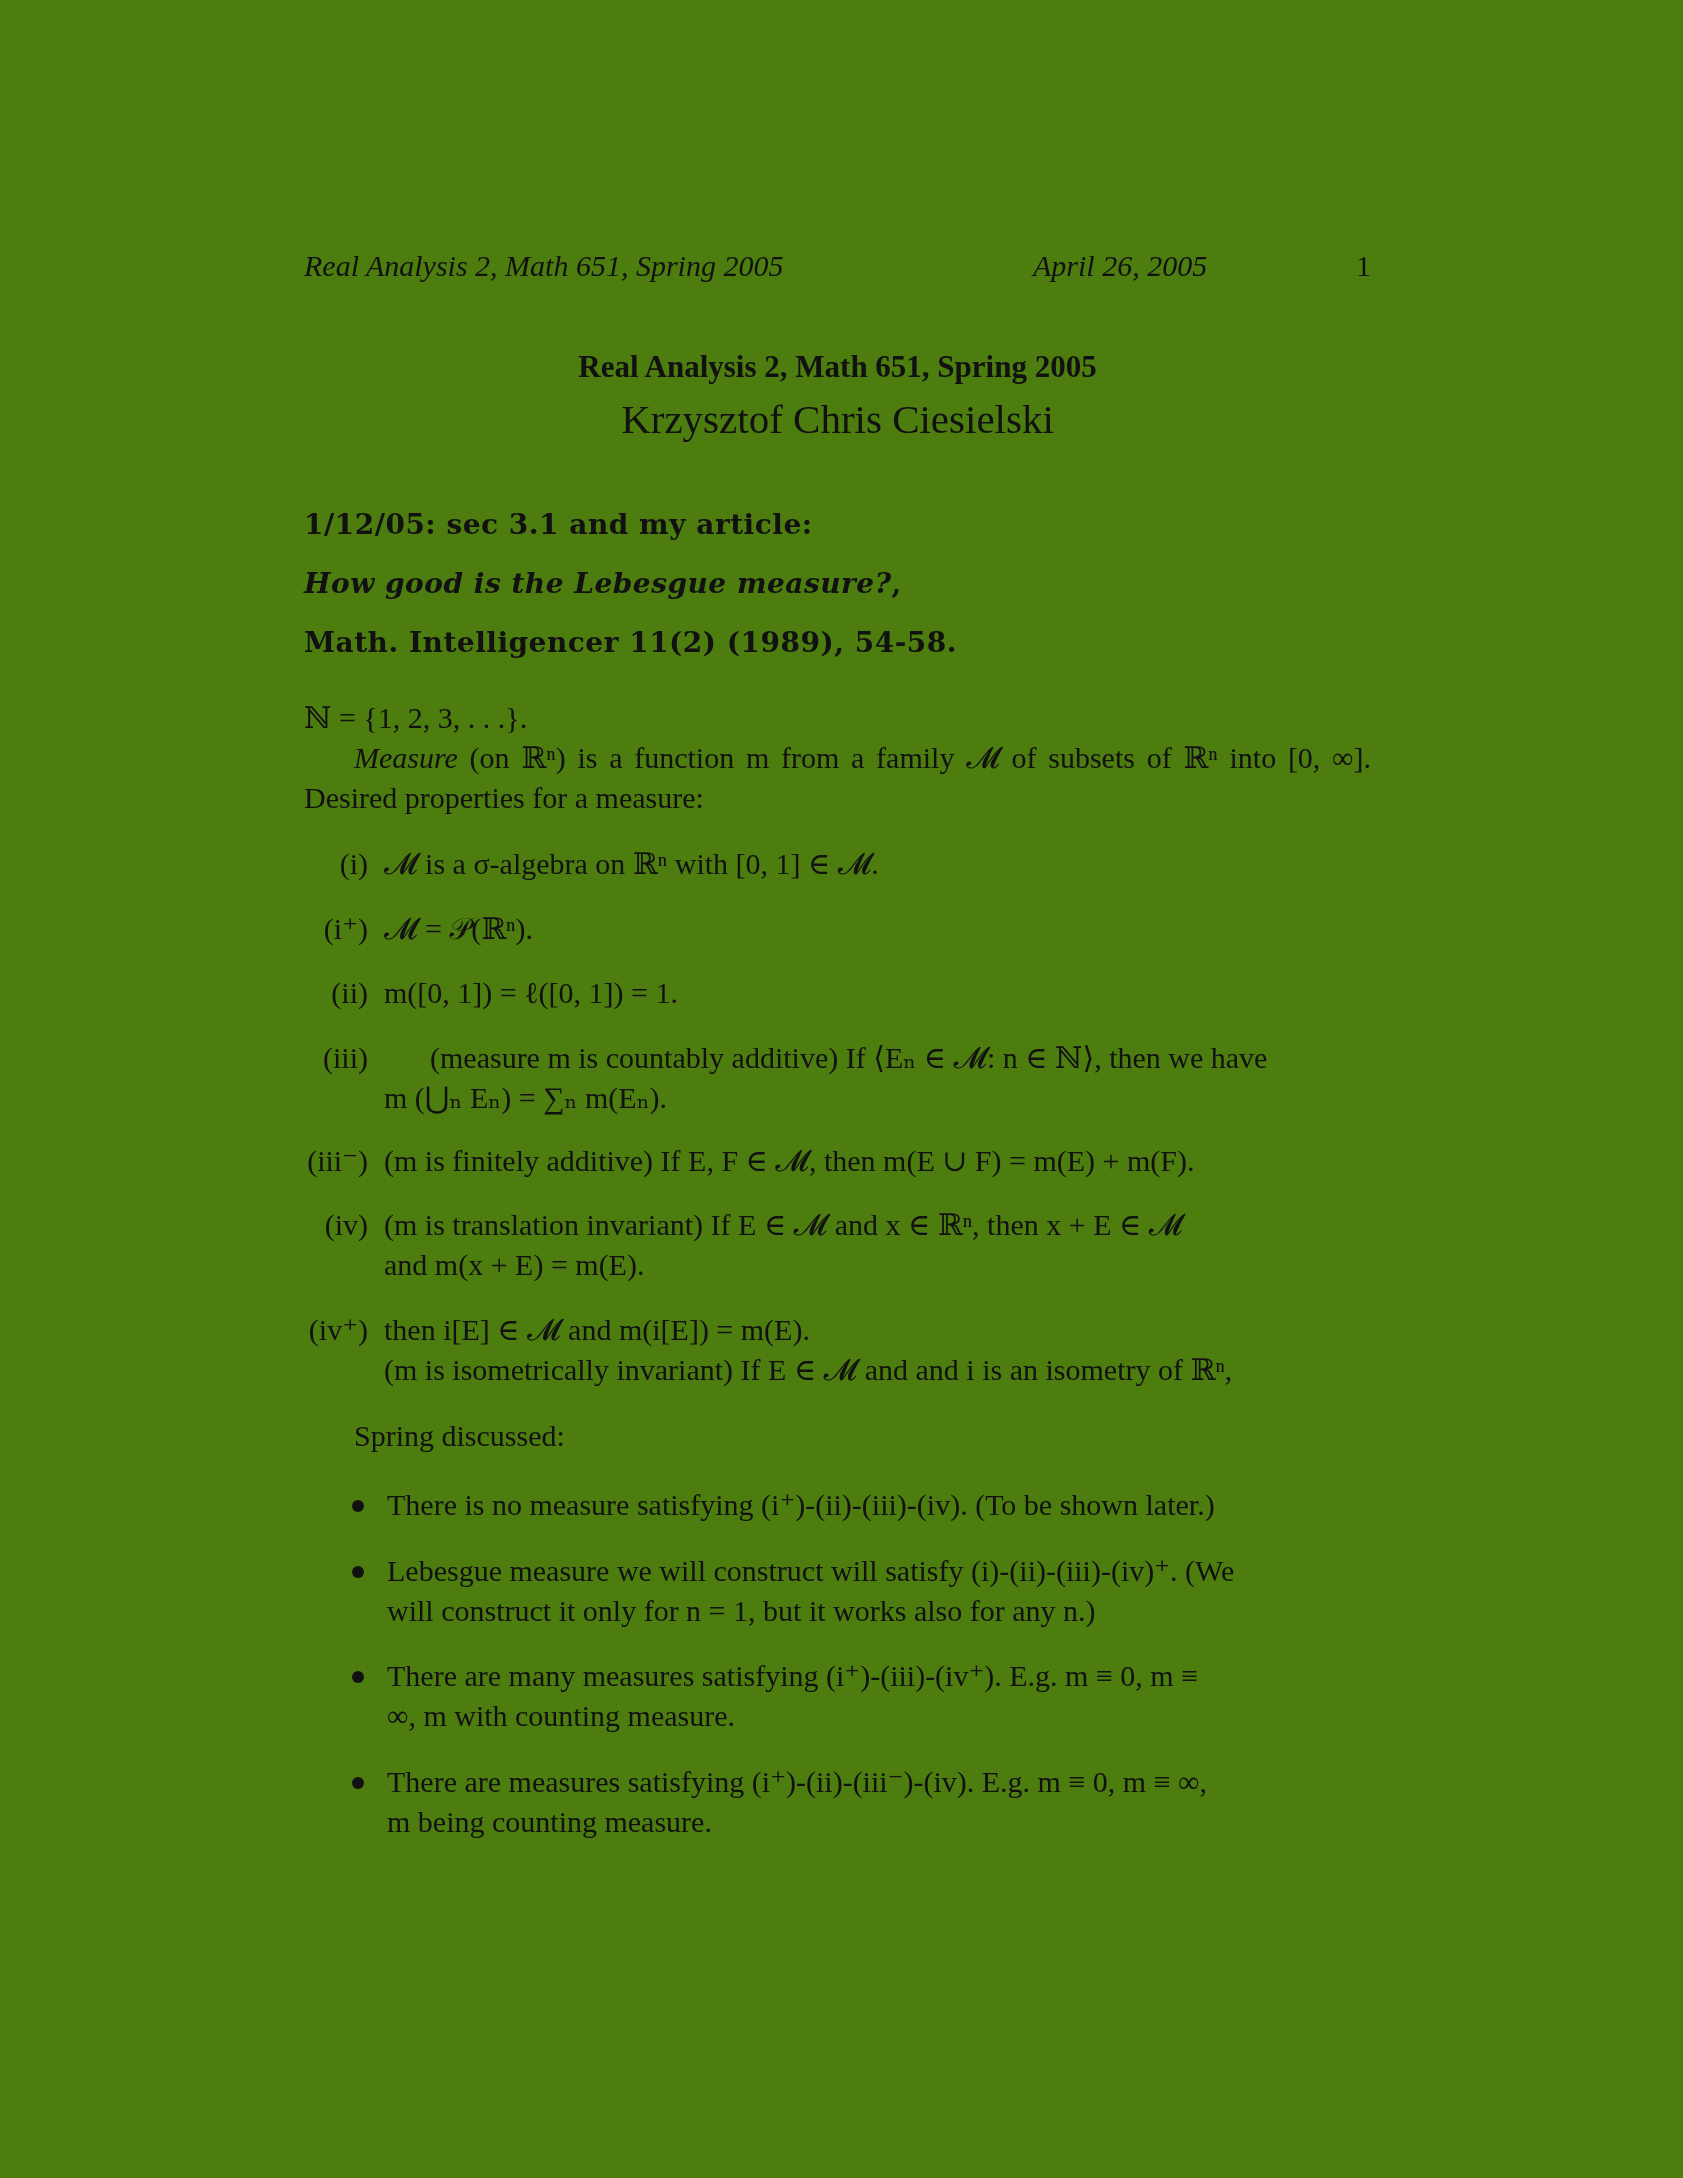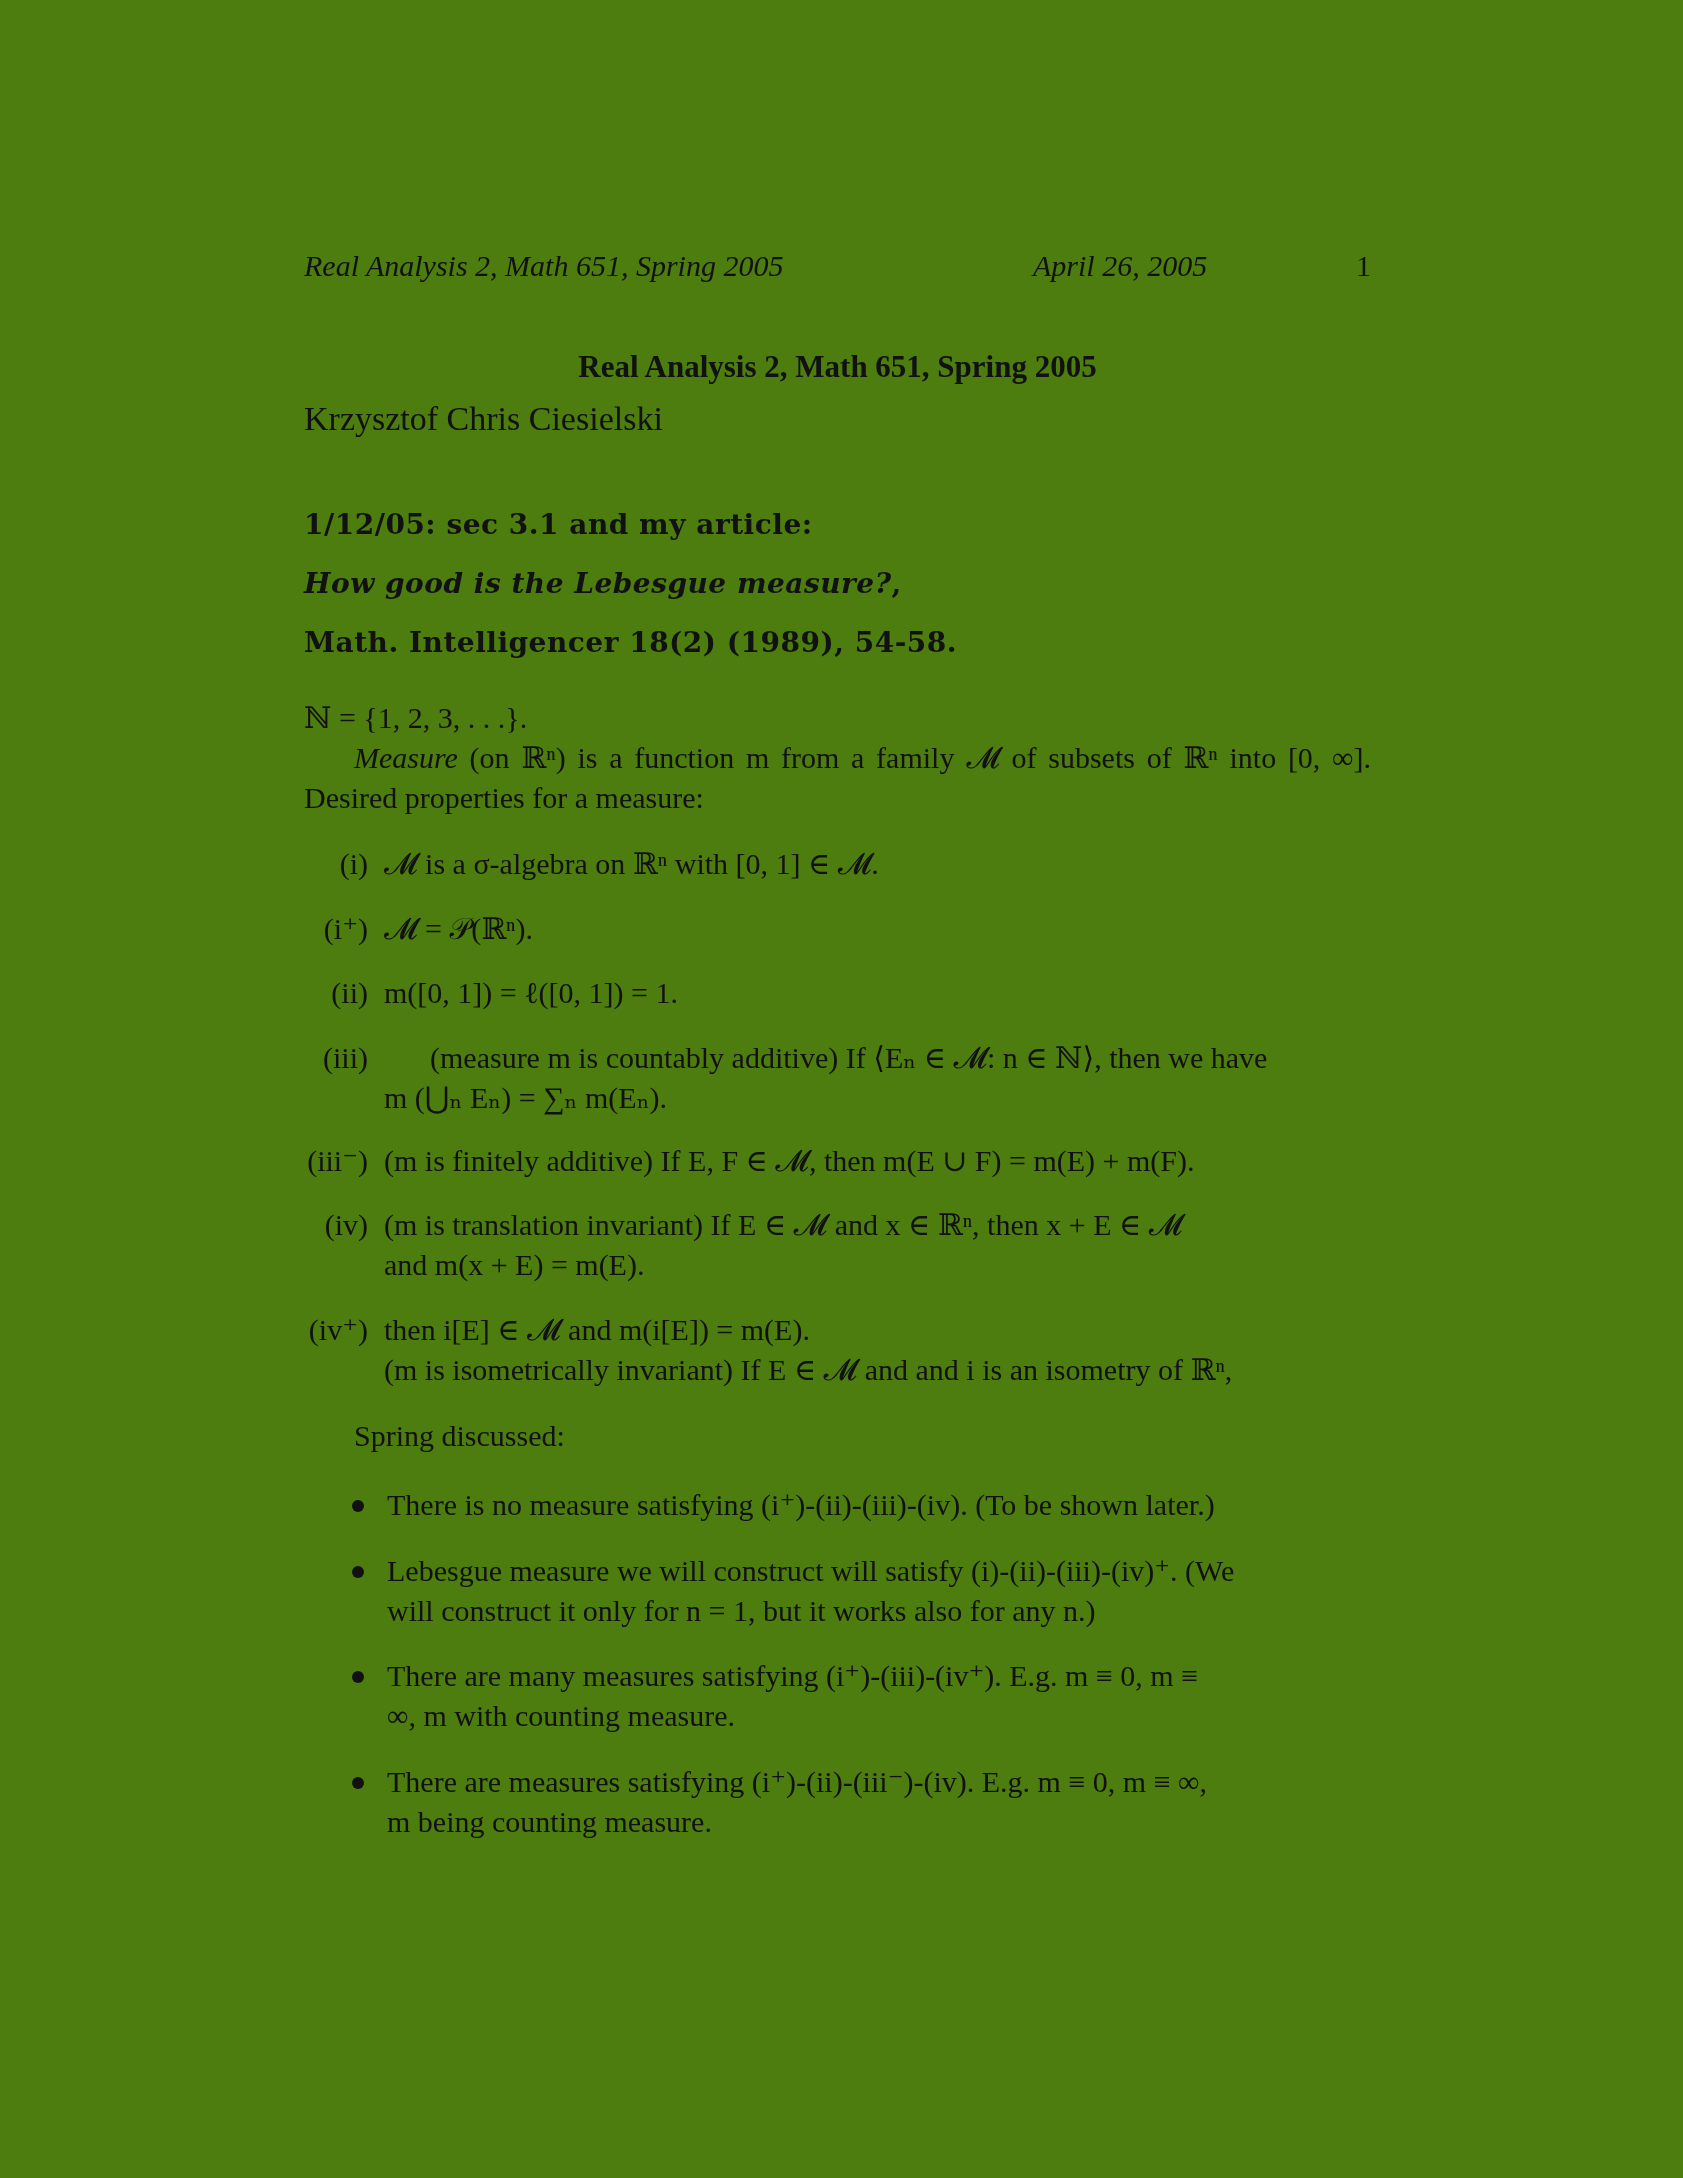--- a/index.html
+++ b/index.html
@@ -19,22 +19,22 @@
   .running-head .rh-date { position: absolute; left: 729px; top: 0; }
   .running-head .rh-page { position: absolute; right: 0; top: 0; font-style: normal; }
 
   .course-title {
     position: absolute; left: 304px; width: 1067px; top: 347px;
     text-align: center; font-family: "Liberation Serif", serif; font-weight: bold;
     font-size: 31px; line-height: 40px;
   }
   .author {
     position: absolute; left: 304px; width: 1067px; top: 399px;
-    font-family: "Liberation Serif", serif;
-    font-size: 34px; line-height: 40px;
+    text-align: center; font-family: "Liberation Serif", serif;
+    font-size: 41px; line-height: 40px;
   }
 
   .section-heading {
     position: absolute; left: 304px; top: 495px; width: 1089px;
     font-family: "DejaVu Serif", serif; font-weight: bold;
     font-size: 28px; line-height: 59px; letter-spacing: 0.5px;
   }
   .section-heading .h-line { display: block; white-space: nowrap; }
   .section-heading .h-italic { font-style: italic; }
 
@@ -76,21 +76,21 @@
     <span class="rh-date">April 26, 2005</span>
     <span class="rh-page">1</span>
   </div>
 
   <div class="course-title">Real Analysis 2, Math 651, Spring 2005</div>
   <div class="author">Krzysztof Chris Ciesielski</div>
 
   <div class="section-heading">
     <span class="h-line">1/12/05: sec 3.1 and my article:</span>
     <span class="h-line"><span class="h-italic">How good is the Lebesgue measure?</span><span>,</span></span>
-    <span class="h-line">Math. Intelligencer 18(2) (1989), 54-58.</span>
+    <span class="h-line">Math. Intelligencer 11(2) (1989), 54-58.</span>
   </div>
 
   <div class="body-text nat-line">ℕ = {1, 2, 3, . . .}.</div>
 
   <div class="body-text def-para"><span class="indent"></span><span class="math">Measure</span><span> (on ℝⁿ) is a function m from a family 𝓜 of subsets of ℝⁿ into [0, ∞]. Desired properties for a measure:</span></div>
 
   <div class="body-text prop-item" style="top:844px;">
     <span class="label">(i)</span>
     <div class="content"><span>𝓜 is a σ-algebra on ℝⁿ with [0, 1] ∈ 𝓜.</span></div>
   </div>

